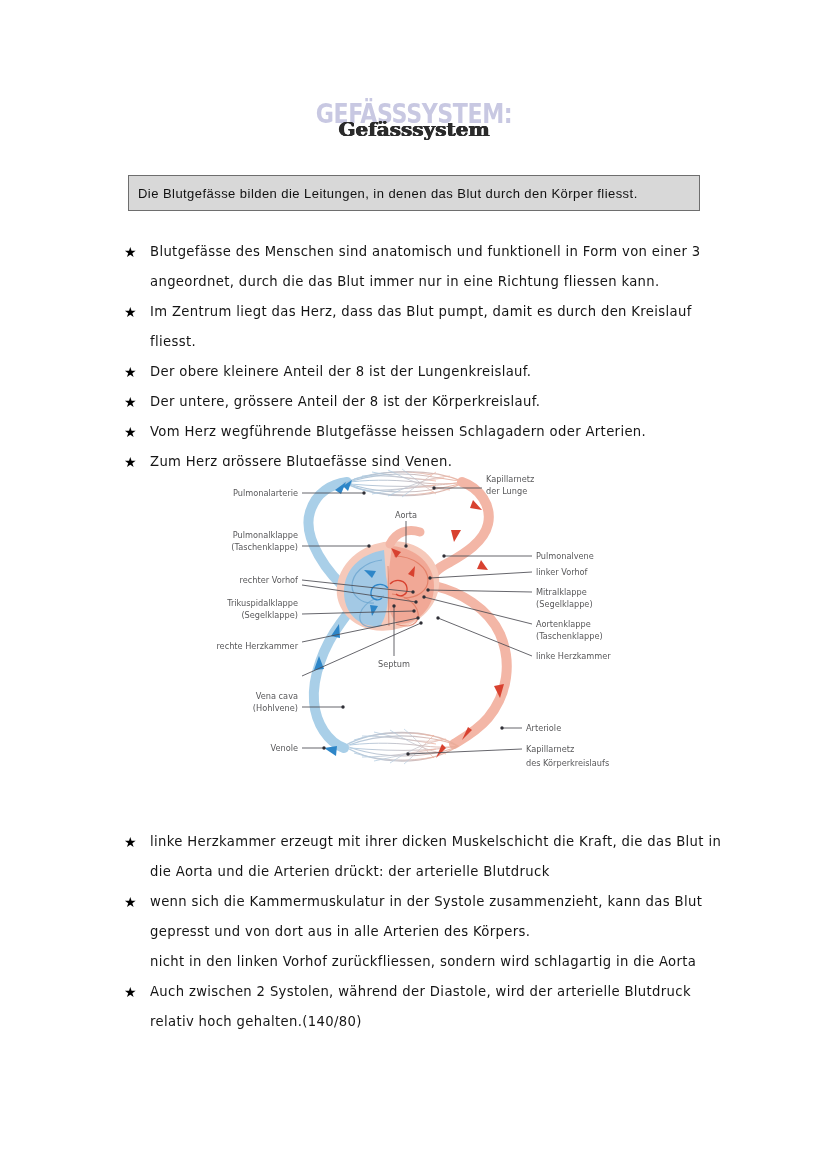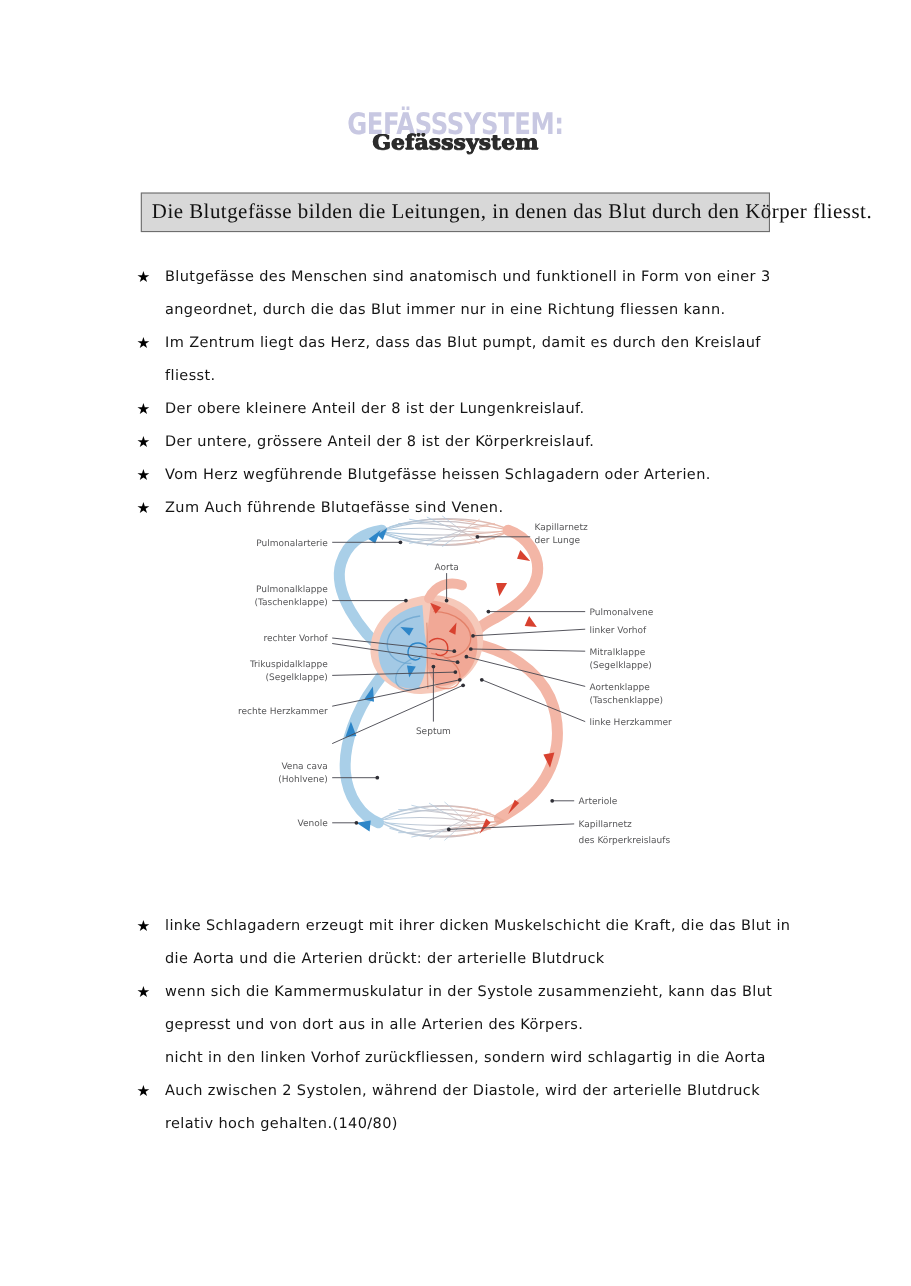--- a/index.html
+++ b/index.html
@@ -53,22 +53,22 @@
     position:absolute;
     left:128px;top:175px;
     width:572px;
     height:36px;
     background:#d8d8d8;
     border:1.5px solid #6e6e6e;
     box-sizing:border-box;
     display:flex;align-items:center;
   }
   .intro-box .txt{
-    font-family:Liberation Serif, serif;
-    font-size:19px;
+    font-family:Liberation Sans, sans-serif;
+    font-size:13px;
     color:#111;
     padding-left:9px;
     letter-spacing:0.45px;
     white-space:nowrap;
   }
 
   
   .bullets{
     position:absolute;
     left:124px;
@@ -152,21 +152,21 @@
       <div class="bullet">
         <span class="star">★</span>
         <span class="btext">Der untere, grössere Anteil der 8 ist der Körperkreislauf.</span>
       </div>
       <div class="bullet">
         <span class="star">★</span>
         <span class="btext">Vom Herz wegführende Blutgefässe heissen Schlagadern oder Arterien.</span>
       </div>
       <div class="bullet">
         <span class="star">★</span>
-        <span class="btext">Zum Auch führende Blutgefässe sind Venen.</span>
+        <span class="btext">Zum Herz grössere Blutgefässe sind Venen.</span>
       </div>
     </div>
 
   <div class="diagram">
     <svg width="448" height="318" viewBox="0 0 448 318" xmlns="http://www.w3.org/2000/svg">
       <defs>
         <linearGradient id="lungCapGrad" x1="0" y1="0" x2="1" y2="0">
           <stop offset="0%" stop-color="#9fc3de"></stop>
           <stop offset="45%" stop-color="#b6b8c2"></stop>
           <stop offset="100%" stop-color="#edab96"></stop>
@@ -368,21 +368,21 @@
       <g text-anchor="middle">
         <text class="dlabel" x="214" y="52">Aorta</text>
         <text class="dlabel" x="202" y="201">Septum</text>
       </g>
     </svg>
   </div>
 
   <div class="bullets" id="bullets-bottom">
       <div class="bullet">
         <span class="star">★</span>
-        <span class="btext">linke Schlagadern erzeugt mit ihrer dicken Muskelschicht die Kraft, die das Blut in</span>
+        <span class="btext">linke Herzkammer erzeugt mit ihrer dicken Muskelschicht die Kraft, die das Blut in</span>
       </div>
       <div class="bullet">
         <span class="star"></span>
         <span class="btext">die Aorta und die Arterien drückt: der arterielle Blutdruck</span>
       </div>
       <div class="bullet">
         <span class="star">★</span>
         <span class="btext">wenn sich die Kammermuskulatur in der Systole zusammenzieht, kann das Blut</span>
       </div>
       <div class="bullet">

